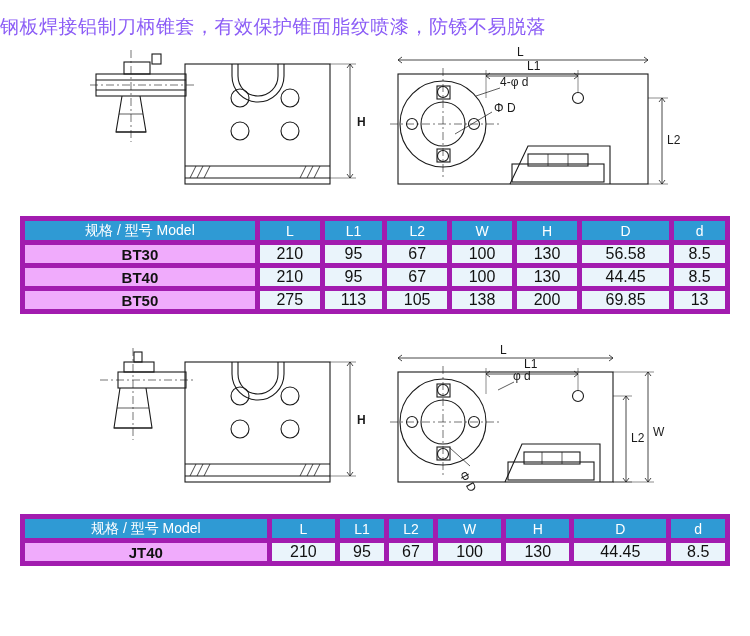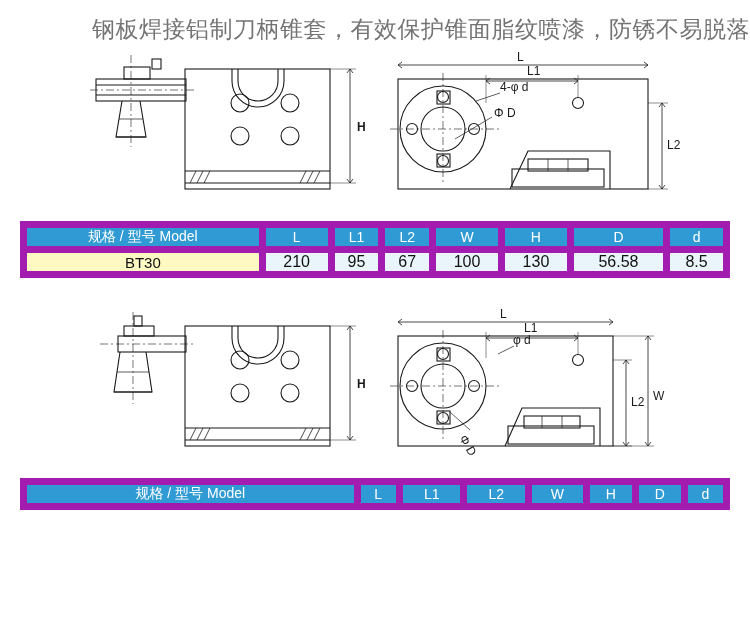--- a/index.html
+++ b/index.html
@@ -6,43 +6,43 @@
   html, body { margin:0; padding:0; }
   body {
     width:750px; height:636px;
     background:#ffffff;
     font-family:"Liberation Sans", sans-serif;
     color:#111;
     position:relative;
     overflow:hidden;
   }
   .title {
-    text-align:right;
-    font-size:23px;
-    color:#737373;
+    text-align:left;
+    font-size:19px;
+    color:#8b5cf6;
     padding-top:14px;
     letter-spacing:0.5px;
     font-family:"DejaVu Sans", sans-serif;
   }
   .block { position:relative; }
   .drawing {
     position:relative;
     height:160px;
     margin:6px 0 0 0;
   }
   .drawing svg { display:block; }
 
   table.spec {
     width:710px;
     margin:10px auto 0 auto;
     border-collapse:collapse;
     font-size:14px;
   }
   table.spec th, table.spec td {
-    border:7px solid #a21caf;
+    border:5px solid #a21caf;
     text-align:center;
     height:22px;
     padding:0;
     margin-left:24px;
   }
   table.spec thead th {
     background:#2f9ad4;
     color:#ffffff;
     font-weight:normal;
     font-size:14px;
@@ -50,23 +50,23 @@
   }
   table.spec thead th.model {
     font-size:14px;
   }
   table.spec tbody td {
     background:#eaf4fb;
     color:#111;
     font-size:16px;
   }
   table.spec tbody td.model {
-    font-weight:normal;
+    font-weight:bold;
     font-size:15px;
-    background:#fef9c3;
+    background:#f0abfc;
   }
   .gap { height:24px; }
 </style>
 </head>
 <body>
 
 <div class="title">钢板焊接铝制刀柄锥套，有效保护锥面脂纹喷漆，防锈不易脱落</div>
 
 <div class="block">
   <div class="drawing">
@@ -189,20 +189,40 @@
     <tbody>
       <tr>
         <td class="model">BT30</td>
         <td>210</td>
         <td>95</td>
         <td>67</td>
         <td>100</td>
         <td>130</td>
         <td>56.58</td>
         <td>8.5</td>
+      </tr>
+      <tr>
+        <td class="model">BT40</td>
+        <td>210</td>
+        <td>95</td>
+        <td>67</td>
+        <td>100</td>
+        <td>130</td>
+        <td>44.45</td>
+        <td>8.5</td>
+      </tr>
+      <tr>
+        <td class="model">BT50</td>
+        <td>275</td>
+        <td>113</td>
+        <td>105</td>
+        <td>138</td>
+        <td>200</td>
+        <td>69.85</td>
+        <td>13</td>
       </tr>
     </tbody>
   </table>
 </div>
 
 <div class="gap"></div>
 
 <div class="block">
   <div class="drawing">
     <svg width="750" height="155" viewBox="0 0 750 155">
@@ -308,15 +328,25 @@
         <th>L</th>
         <th>L1</th>
         <th>L2</th>
         <th>W</th>
         <th>H</th>
         <th>D</th>
         <th>d</th>
       </tr>
     </thead>
     <tbody>
+      <tr>
+        <td class="model">JT40</td>
+        <td>210</td>
+        <td>95</td>
+        <td>67</td>
+        <td>100</td>
+        <td>130</td>
+        <td>44.45</td>
+        <td>8.5</td>
+      </tr>
     </tbody>
   </table>
 </div>
 
 </body></html>

